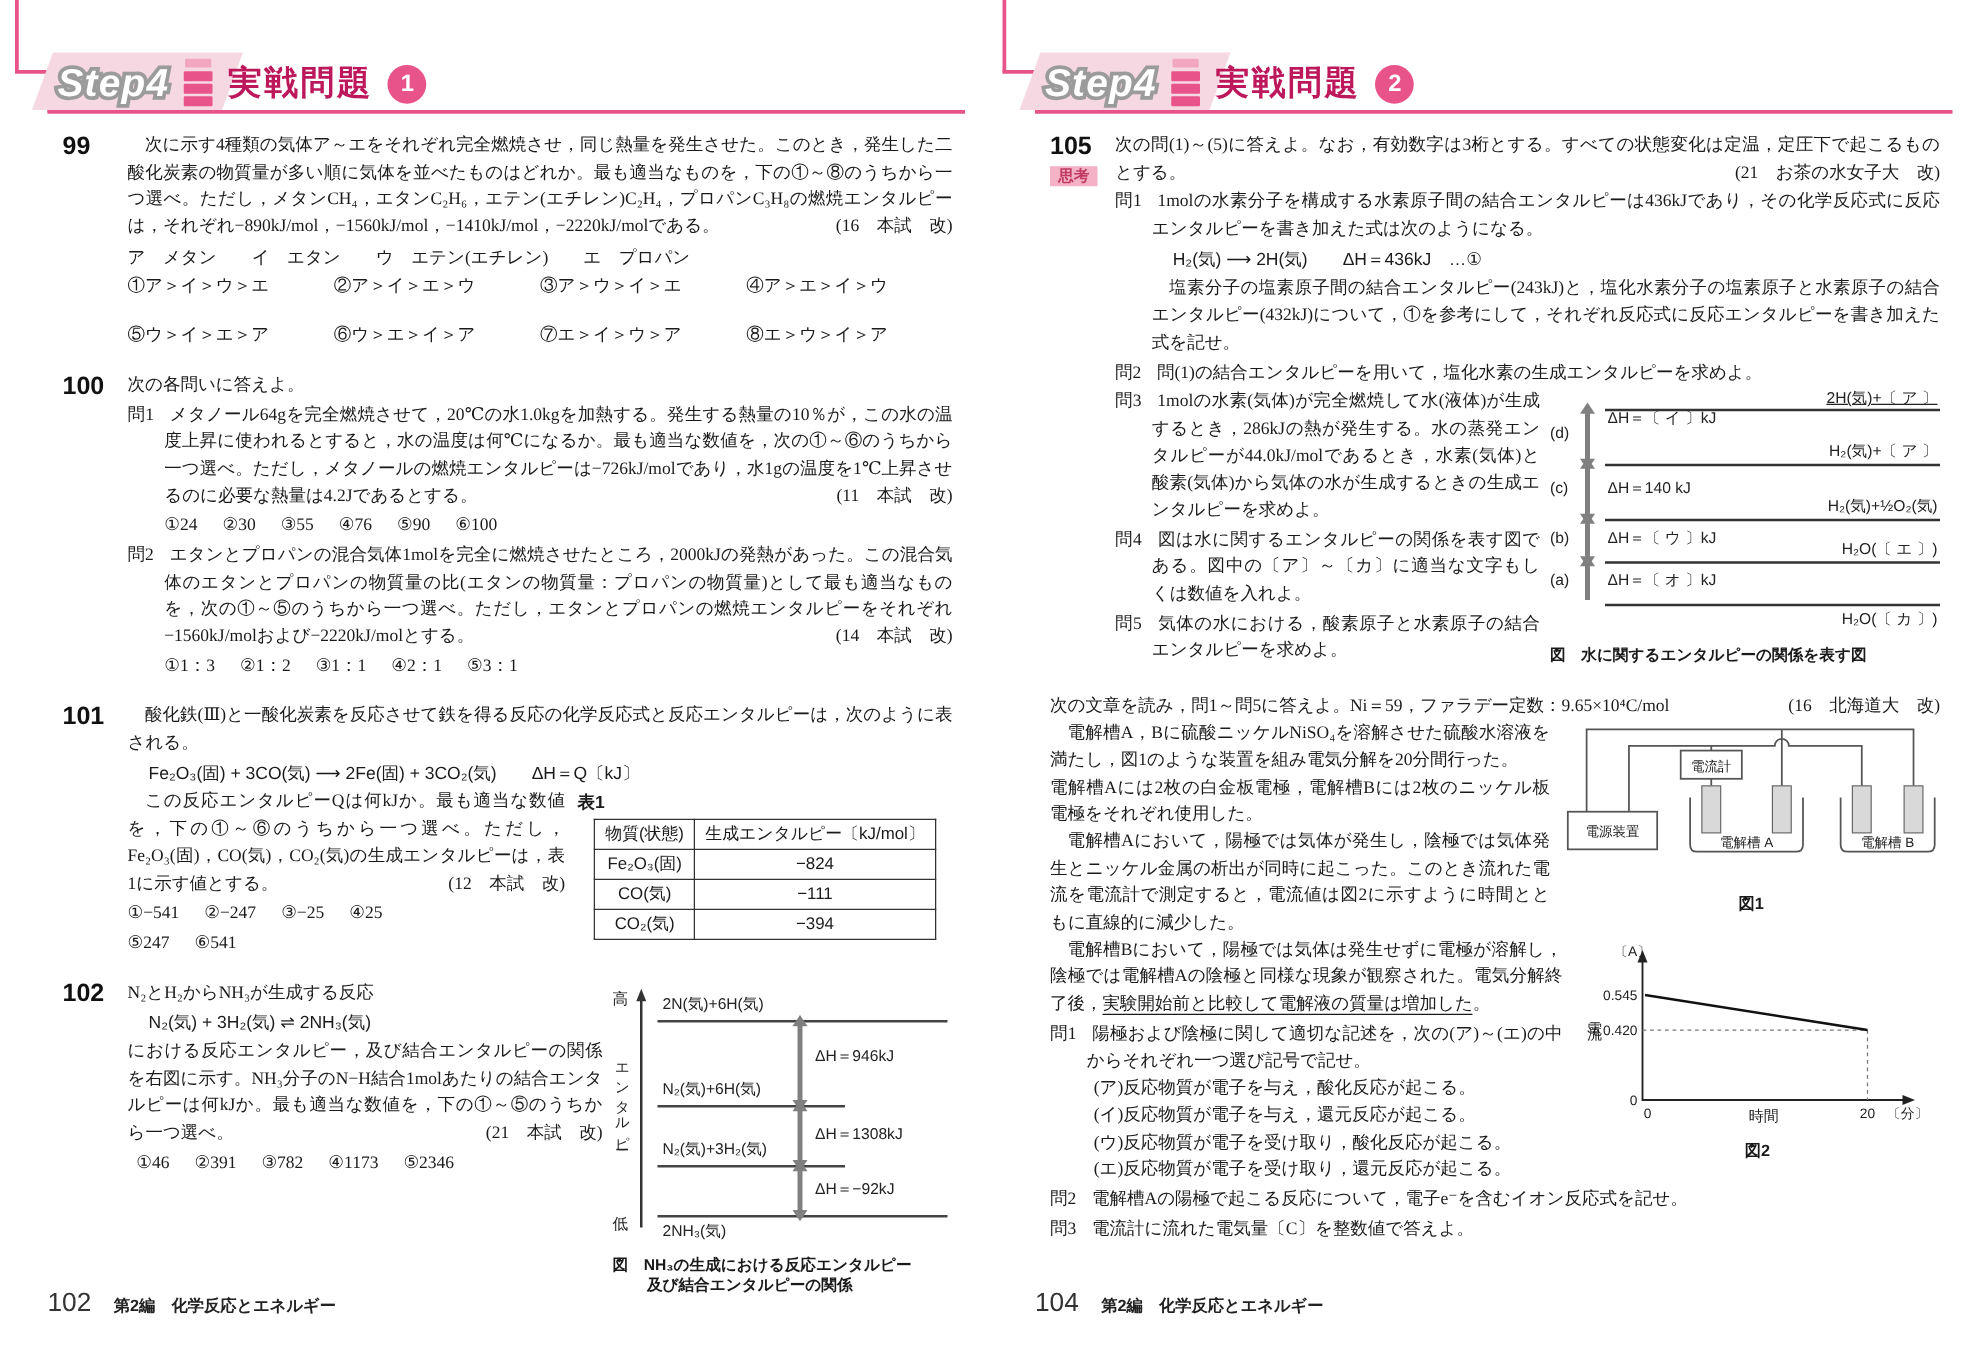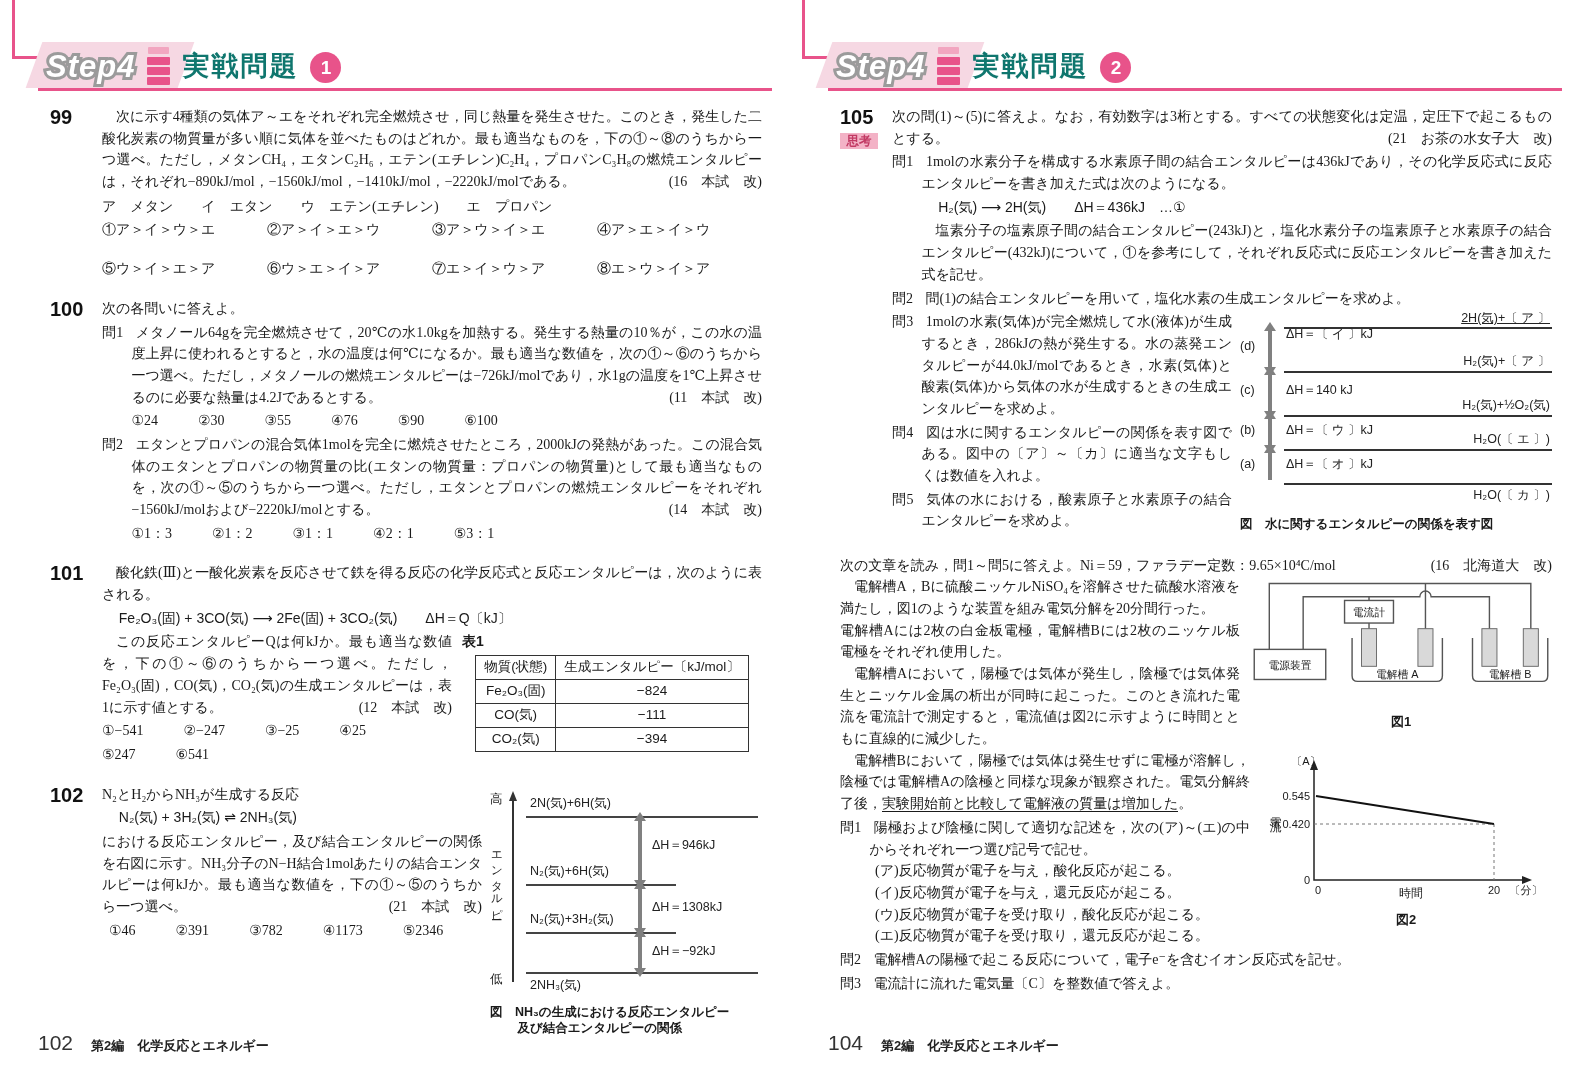--- a/index.html
+++ b/index.html
@@ -23,33 +23,33 @@
   .hdr-main{position:absolute;left:34px;top:0;display:flex;align-items:center;gap:12px;height:46px;}
   .steplogo{position:relative;font-family:"Liberation Sans","DejaVu Sans",sans-serif;font-style:italic;font-weight:bold;font-size:31px;letter-spacing:1px;white-space:nowrap;}
   .steplogo .stroke{position:absolute;left:0;top:0;-webkit-text-stroke:6px #9b9b9b;color:#9b9b9b;}
   .steplogo .fill{position:relative;color:#ffffff;}
   .stack-icon{position:relative;width:23px;height:40px;flex:none;}
   .stack-icon i{position:absolute;left:0;width:23px;background:#e8538a;border-radius:1px;}
   .stack-icon .b1{top:0;height:7px;background:#f2a6c0;width:21px;left:1px;}
   .stack-icon .b2{top:10px;height:8px;}
   .stack-icon .b3{top:20px;height:8px;}
   .stack-icon .b4{top:30px;height:8px;}
-  .hdr-title{font-family:"Liberation Sans","DejaVu Sans",sans-serif;font-weight:bold;font-size:27px;color:#0f766e;letter-spacing:2px;white-space:nowrap;}
+  .hdr-title{font-family:"Liberation Sans","DejaVu Sans",sans-serif;font-weight:bold;font-size:27px;color:#be185d;letter-spacing:2px;white-space:nowrap;}
   .hdr-num{width:31px;height:31px;border-radius:50%;background:#e8538a;color:#fff;font-family:"Liberation Sans","DejaVu Sans",sans-serif;font-weight:bold;font-size:19px;line-height:31px;text-align:center;flex:none;}
 
   
   .content{position:absolute;top:106px;left:50px;right:28px;}
   .prob{display:flex;margin-bottom:18px;}
   .numcol{width:52px;flex:none;font-family:"Liberation Sans","DejaVu Sans",sans-serif;font-weight:bold;font-size:20px;line-height:1.15;color:#111;}
   .badge{margin-top:4px;width:34px;text-align:center;background:#f3b2c6;color:#c23a64;font-size:12.5px;font-weight:bold;padding:1px 2px;font-family:"Liberation Sans","DejaVu Sans",sans-serif;}
   .pbody{flex:1;min-width:0;text-align:justify;display:flow-root;}
   .ind{text-indent:1em;}
   .src{float:right;}
   .eq{font-family:"Liberation Sans","DejaVu Sans",sans-serif;margin:2px 0 2px 1.2em;text-indent:0;}
-  .choices{display:flex;gap:40px;margin-top:2px;flex-wrap:wrap;}
+  .choices{display:flex;gap:20px;margin-top:2px;flex-wrap:wrap;}
   .grid4{display:grid;grid-template-columns:repeat(4,1fr);row-gap:17px;margin-top:2px;}
   .q{padding-left:2.1em;text-indent:-2.1em;margin-top:2px;}
   .q .qlabel{margin-right:0.9em;}
   .q .choices,.q .optlist{text-indent:0;}
   .optlist div{padding-left:0.4em;}
 
   
   .tablebox{float:right;width:300px;margin:0 0 4px 10px;}
   .figbox102{float:right;width:272px;margin:4px 0 2px 8px;}
   .figbox105{float:right;width:312px;margin:0 0 2px 8px;}

